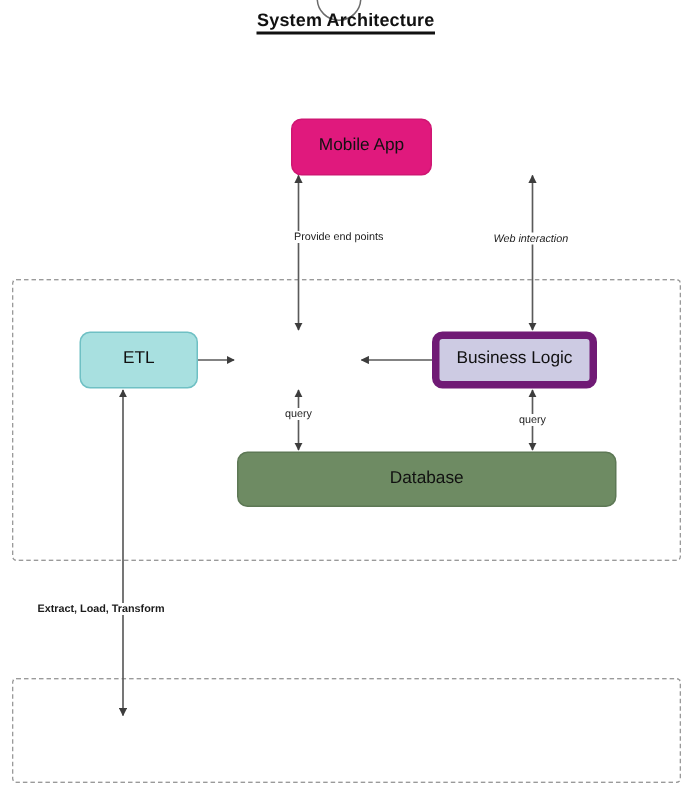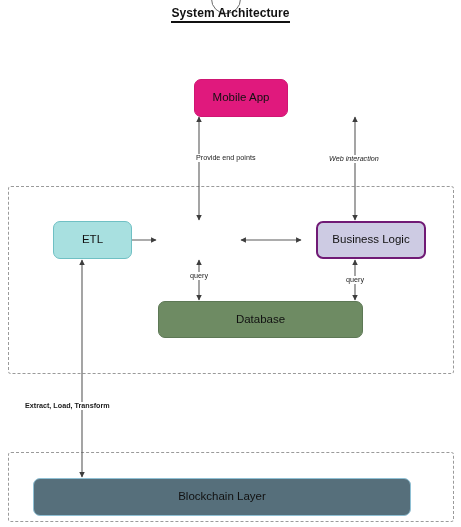--- a/index.html
+++ b/index.html
@@ -136,31 +136,28 @@
   <div class="node" style="left:163px; top:79px; width:94px; height:38px; background:#e0197d; border:1px solid #cf1673;margin-left:31px;">
     <span>Mobile App</span>
   </div>
 
 
   <div class="node" style="left:43px; top:221px; width:79px; height:38px; background:#a8e0e0; border:1px solid #6fc0c4;margin-left:10px;">
     <span>ETL</span>
   </div>
 
 
-  <div class="node" style="left:316px; top:221px; width:110px; height:38px; background:#cdcbe3; border:2px solid #701a75;">
+  <div class="node" style="left:288px; top:221px; width:110px; height:38px; background:#cdcbe3; border:5px solid #701a75;">
     <span>Business Logic</span>
   </div>
 
-  <div class="node" style="left:158px; top:301px; width:205px; height:37px; background:#6e8b63; border:1px solid #5d7855;">
+  <div class="node" style="left:158px; top:301px; width:253px; height:37px; background:#6e8b63; border:1px solid #5d7855;">
     <span>Database</span>
   </div>
 
-  <div class="node" style="left:33px; top:478px; width:378px; height:38px; background:#566f7b; border:1.5px solid #8fc0d4;">
-    <span>Blockchain Layer</span>
-  </div>
 
   <div class="edge-label" style="left:170px; top:154px;margin-left:24px;">Provide end points</div>
   <div class="edge-label" style="left:327px; top:155px;font-style:italic;">Web interaction</div>
   <div class="edge-label" style="left:188px; top:272px;">query</div>
   <div class="edge-label" style="left:344px; top:276px;">query</div>
   <div class="edge-label" style="left:23px; top:402px;font-weight:bold;">Extract, Load, Transform</div>
 
 </div>
 
 </body></html>

